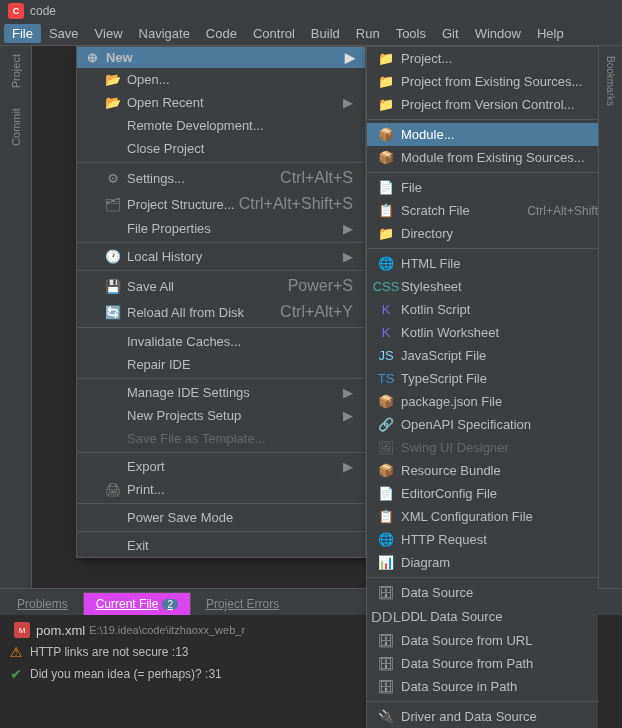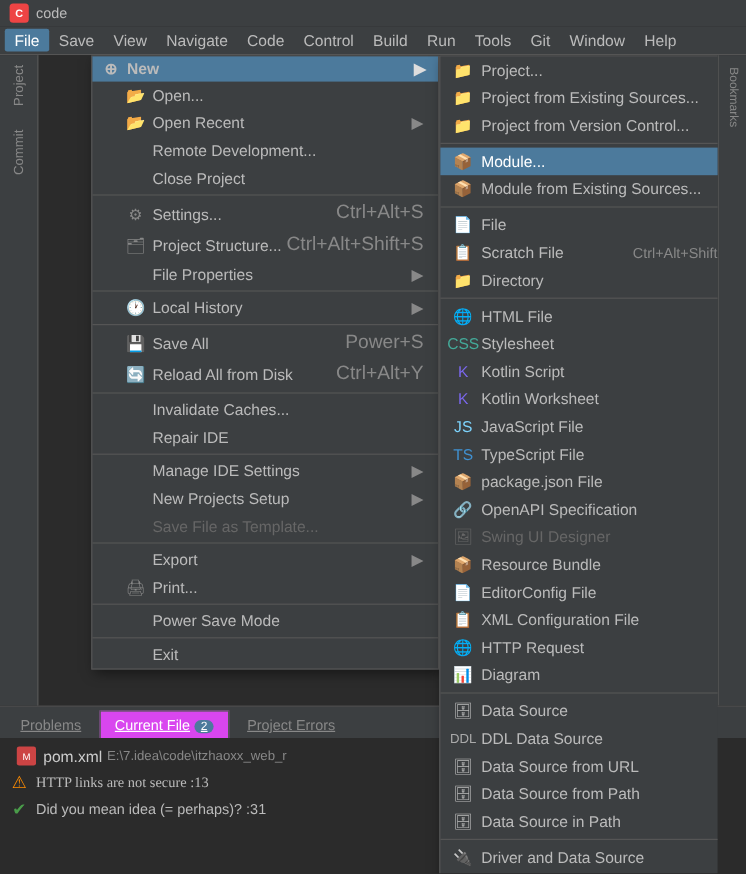--- a/index.html
+++ b/index.html
@@ -456,21 +456,21 @@
         <span class="s-icon">🌐</span>HTTP Request
       </div>
       <div class="submenu-item">
         <span class="s-icon">📊</span>Diagram
       </div>
       <div class="sub-separator"></div>
       <div class="submenu-item">
         <span class="s-icon">🗄</span>Data Source
       </div>
       <div class="submenu-item">
-        <span class="s-icon" style="color:#aaa;font-size:11px;">DDL</span>DDL Data Source
+        <span class="s-icon" style="color:#aaa;font-size:15px;">DDL</span>DDL Data Source
       </div>
       <div class="submenu-item">
         <span class="s-icon">🗄</span>Data Source from URL
       </div>
       <div class="submenu-item">
         <span class="s-icon">🗄</span>Data Source from Path
       </div>
       <div class="submenu-item">
         <span class="s-icon">🗄</span>Data Source in Path
       </div>
@@ -502,24 +502,24 @@
     <div class="bottom-tab">Problems</div>
     <div class="bottom-tab active">
       Current File<span class="badge">2</span>
     </div>
     <div class="bottom-tab">Project Errors</div>
   </div>
   <div class="bottom-content">
     <div class="file-item">
       <div class="pom-icon">M</div>
       <span style="color:#cccccc;">pom.xml</span>
-      <span class="file-path">E:\7.idea\code\itzhaoxx_web_r</span>
+      <span class="file-path">E:\19.idea\code\itzhaoxx_web_r</span>
     </div>
     <div class="bottom-row">
       <div class="row-icon warn-icon">⚠</div>
-      <span style="color:#bbbbbb;font-family:Liberation Serif, serif;">HTTP links are not secure :13</span>
+      <span style="color:#bbbbbb;">HTTP links are not secure :13</span>
     </div>
     <div class="bottom-row">
       <div class="row-icon info-icon">✔</div>
       <span style="color:#bbbbbb;">Did you mean idea (= perhaps)? :31</span>
     </div>
   </div>
 </div>
 
 </body></html>

